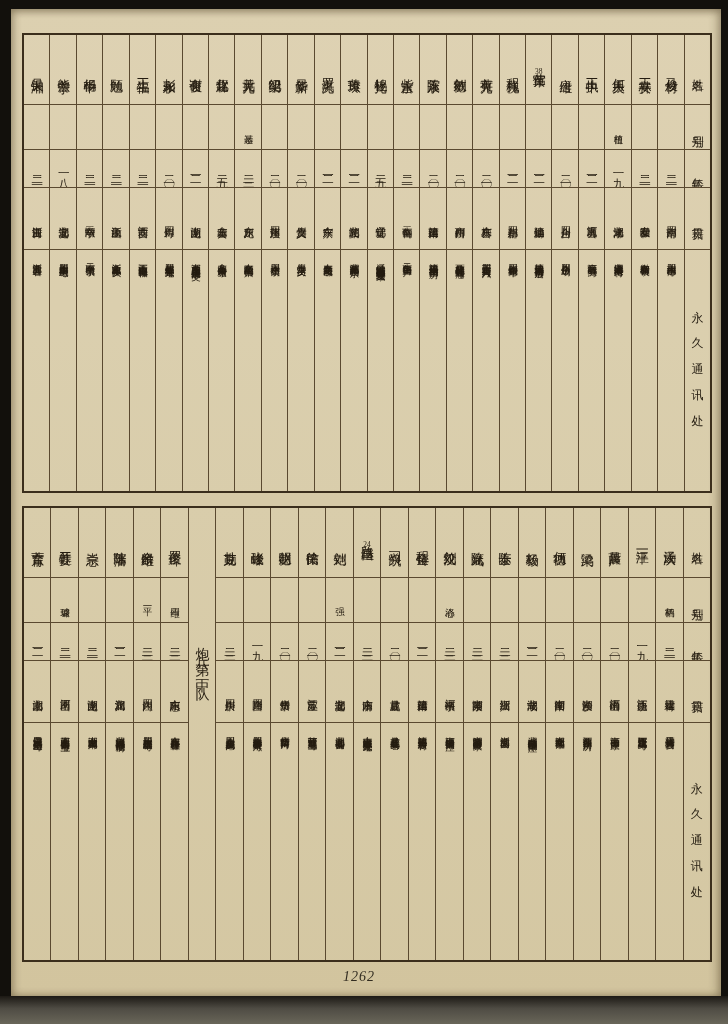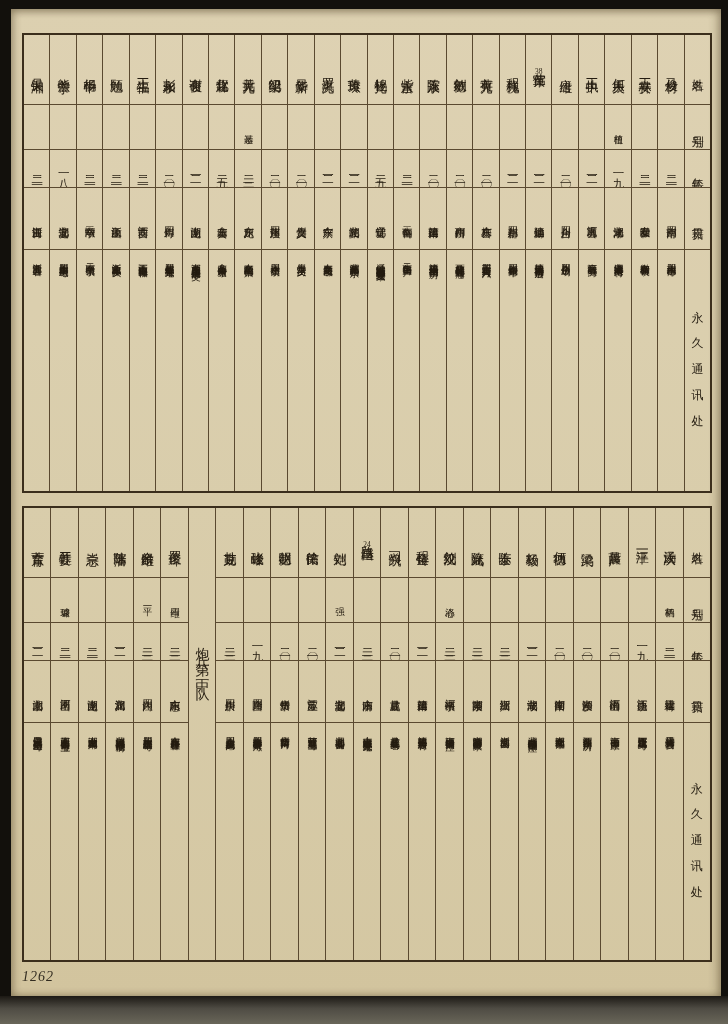--- a/index.html
+++ b/index.html
@@ -53,21 +53,21 @@
   .header-col .cell{font-size:12px;letter-spacing:1px;}
   .header-col .header-addr{
     letter-spacing:26px;justify-content:center;padding:8px 0 18px 0;font-size:12px;
   }
   .divider-col .cell{
     height:100%;border-bottom:none;
     font-size:14px;letter-spacing:8px;
     justify-content:flex-start;padding-top:128px;
   }
   .page-number{
-    text-align:left;padding:7px 16px 0 0;
+    text-align:center;padding:7px 16px 0 0;
     font-size:14px;font-style:italic;color:#322c20;letter-spacing:1px;
   }
 </style>
 </head>
 <body>
 
 <div class="screen">
   <div class="paper">
     <div class="roster top">
         <div class="col header-col">

